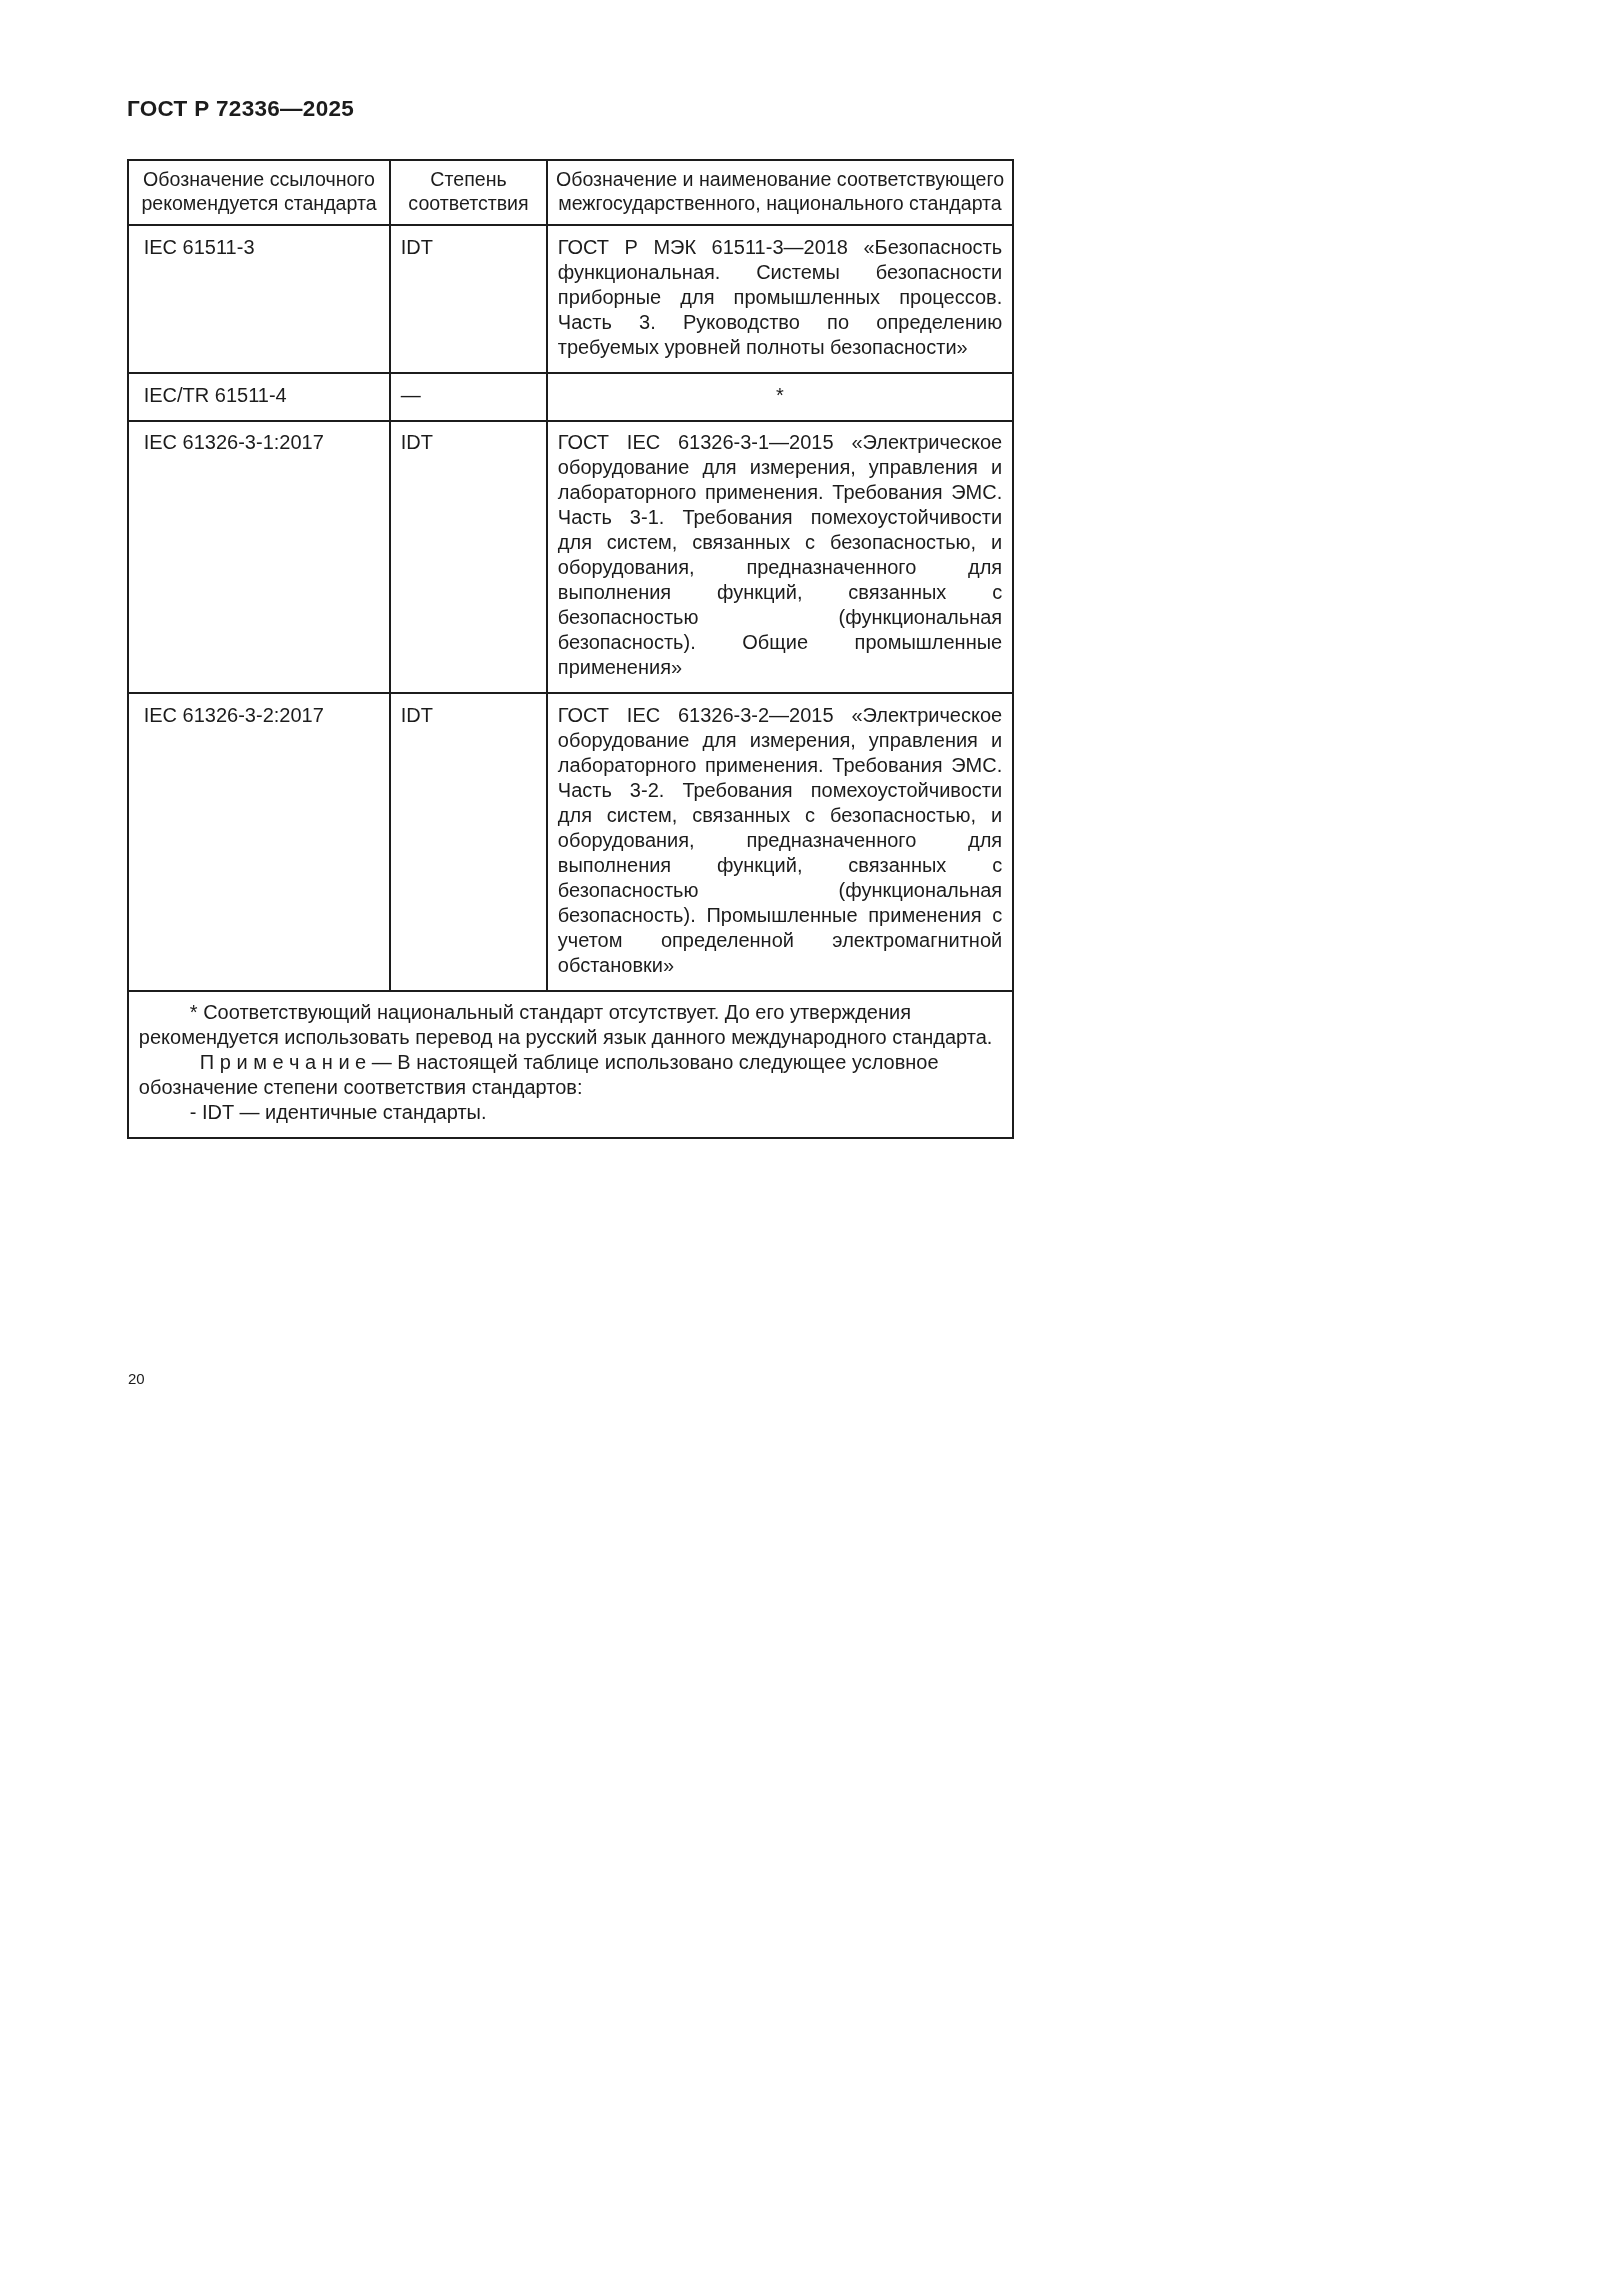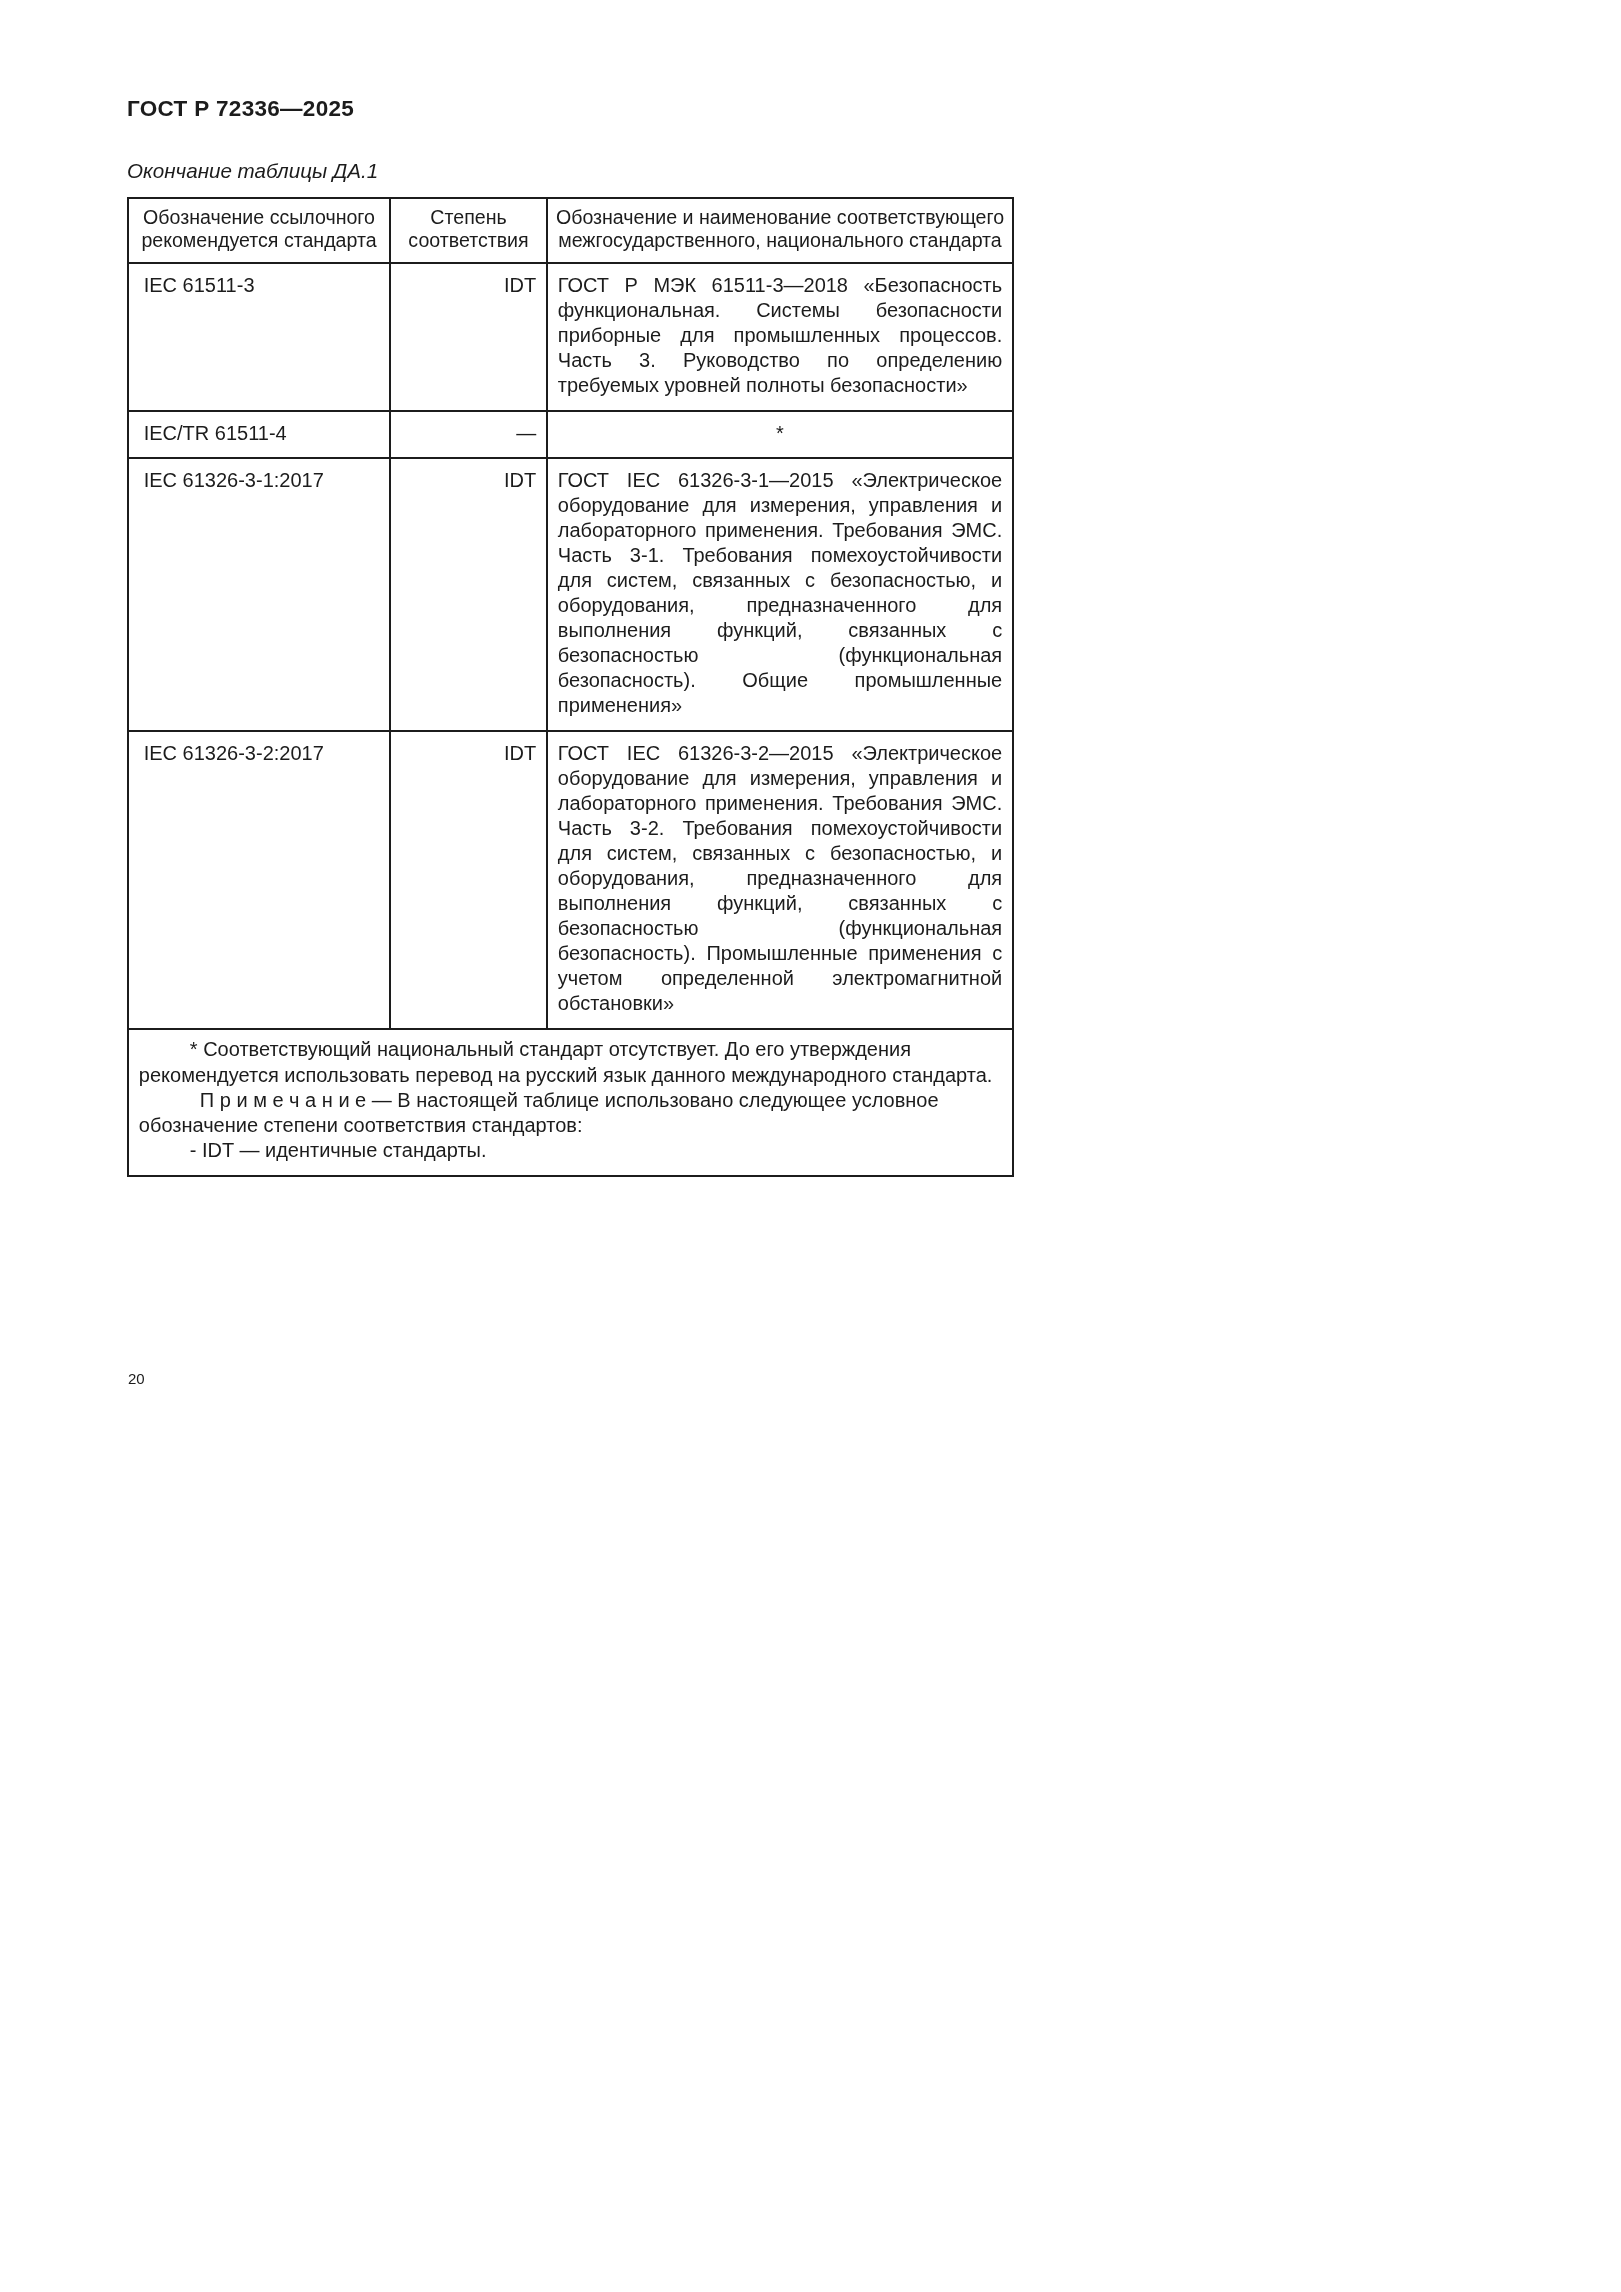--- a/index.html
+++ b/index.html
@@ -48,21 +48,21 @@
     font-size: 19.6px;
   }
   .std-table td {
     padding: 8.8px 9.8px 11.8px;
     line-height: 1.25;
   }
   col.c1 { width: 262px; }
   col.c2 { width: 157px; }
   col.c3 { width: 466px; }
   td.cell-standard { padding-left: 14.7px; text-align: left; margin-left: 22px; }
-  td.cell-degree  { text-align: right; margin-top: 20px; }
+  td.cell-degree  { text-align: left; margin-top: 20px; }
   td.cell-name    { text-align: justify; }
   td.center       { text-align: center; }
   td.footnote-cell {
     padding: 7.8px 11.8px 11.8px 9.8px;
   }
   .footnote-cell p {
     line-height: 1.26;
     text-align: left;
     font-size: 20px;
   }
@@ -77,21 +77,20 @@
   }
 </style>
 </head>
 <body>
 
 <div class="page">
   <div class="content">
 
     <div class="doc-header">ГОСТ Р 72336—2025</div>
 
-    <div class="table-caption">Окончание таблицы ДА.1</div>
 
     <table class="std-table">
       <colgroup>
         <col class="c1">
         <col class="c2">
         <col class="c3">
       </colgroup>
       <thead>
         <tr>
           <th>Обозначение ссылочного рекомендуется стандарта</th>

